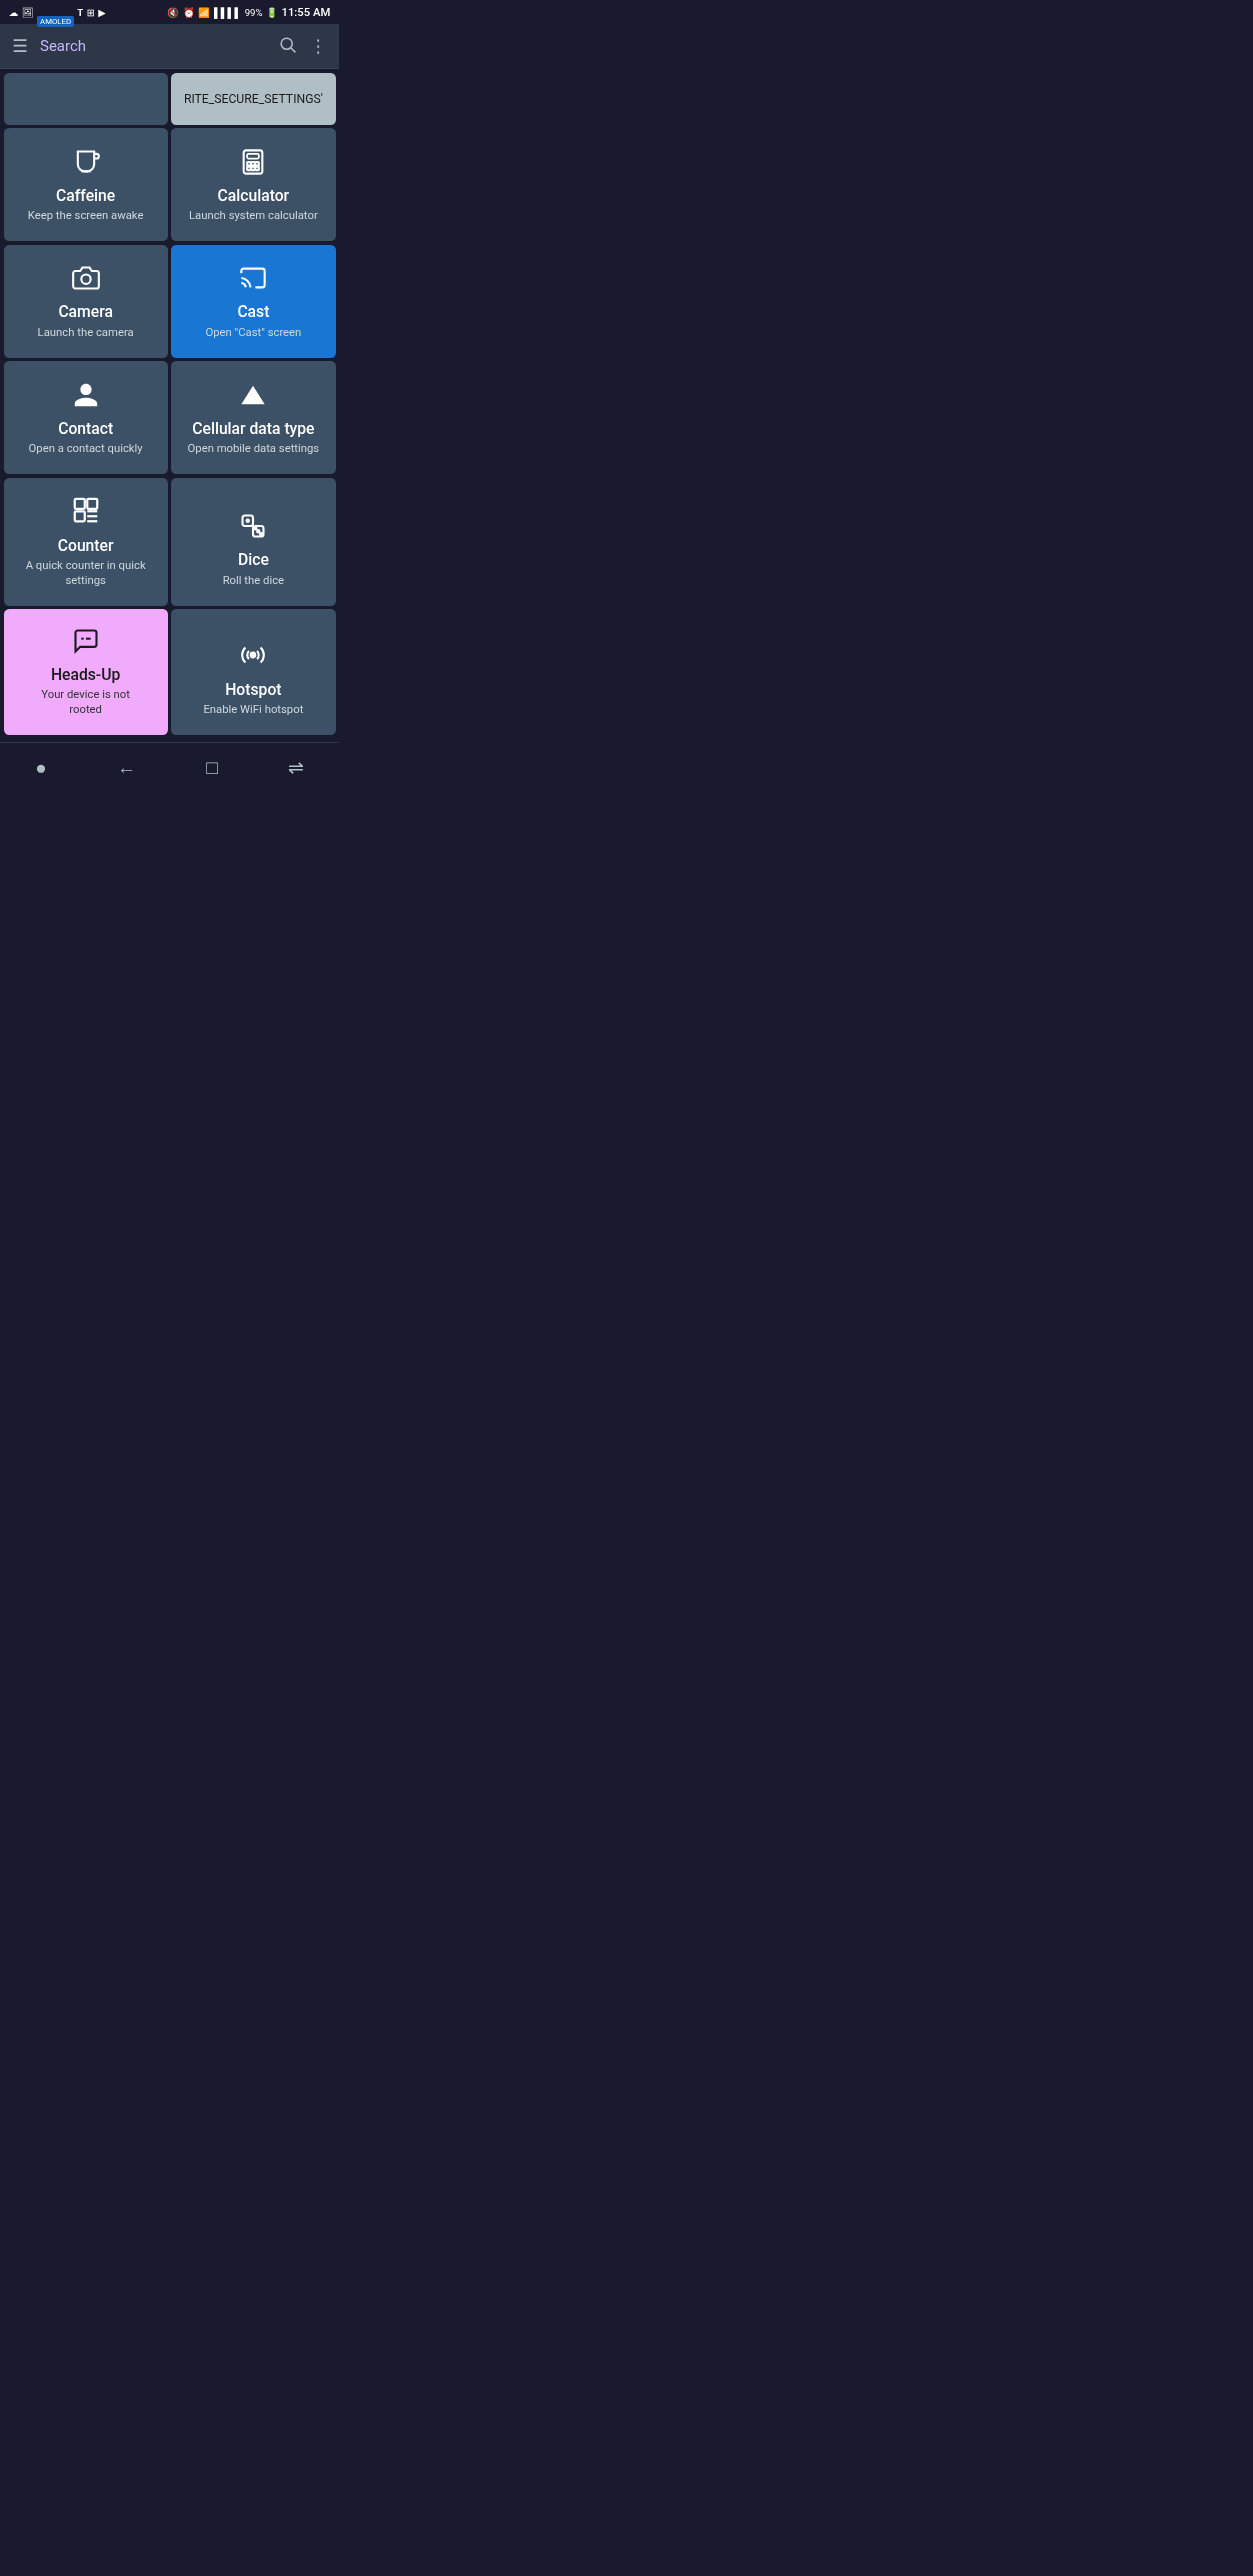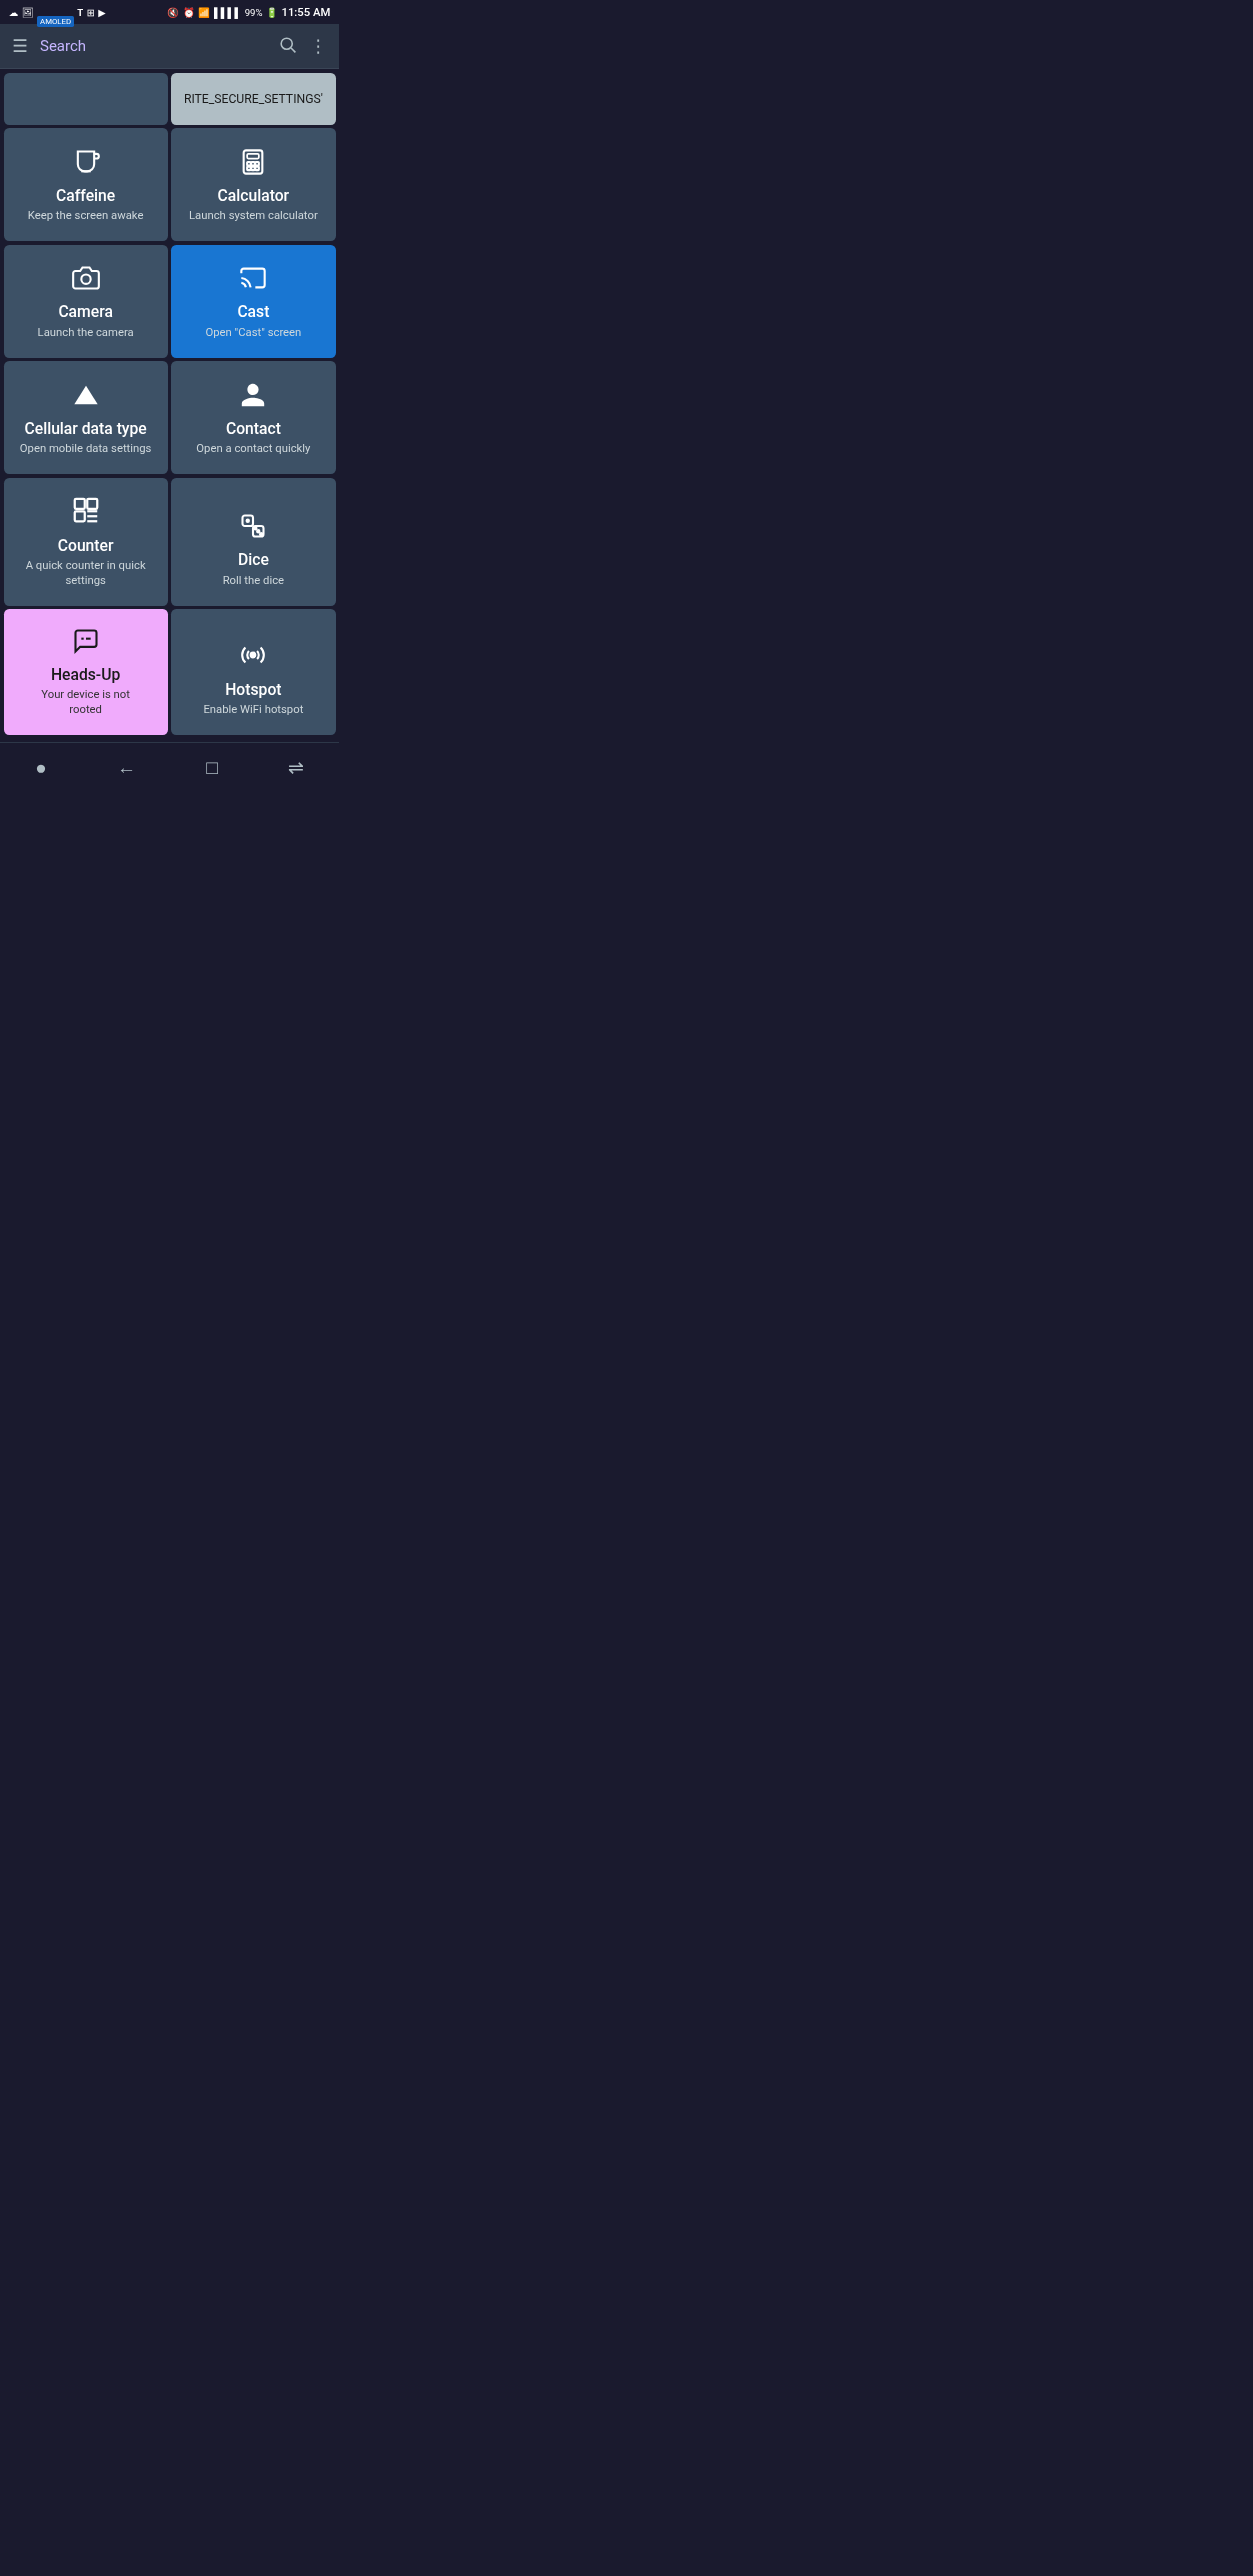--- a/index.html
+++ b/index.html
@@ -243,35 +243,35 @@
         <line x1="2" y1="20" x2="2.01" y2="20"></line>
       </svg>
     </div>
     <span class="tile-title">Cast</span>
     <span class="tile-desc">Open "Cast" screen</span>
   </div>
 
   <div class="tile">
     <div class="tile-icon">
       <svg width="28" height="28" viewBox="0 0 24 24" fill="white">
+        <path d="M12 12c2.7 0 4.8-2.1 4.8-4.8S14.7 2.4 12 2.4 7.2 4.5 7.2 7.2 9.3 12 12 12zm0 2.4c-3.2 0-9.6 1.6-9.6 4.8v2.4h19.2v-2.4c0-3.2-6.4-4.8-9.6-4.8z"></path>
+      </svg>
+    </div>
+    <span class="tile-title">Contact</span>
+    <span class="tile-desc">Open a contact quickly</span>
+  </div>
+
+  <div class="tile">
+    <div class="tile-icon">
+      <svg width="28" height="28" viewBox="0 0 24 24" fill="white">
         <polygon points="2,20 12,4 22,20"></polygon>
       </svg>
     </div>
     <span class="tile-title">Cellular data type</span>
     <span class="tile-desc">Open mobile data settings</span>
-  </div>
-
-  <div class="tile">
-    <div class="tile-icon">
-      <svg width="28" height="28" viewBox="0 0 24 24" fill="white">
-        <path d="M12 12c2.7 0 4.8-2.1 4.8-4.8S14.7 2.4 12 2.4 7.2 4.5 7.2 7.2 9.3 12 12 12zm0 2.4c-3.2 0-9.6 1.6-9.6 4.8v2.4h19.2v-2.4c0-3.2-6.4-4.8-9.6-4.8z"></path>
-      </svg>
-    </div>
-    <span class="tile-title">Contact</span>
-    <span class="tile-desc">Open a contact quickly</span>
   </div>
 
   <div class="tile">
     <div class="tile-icon">
       <svg width="30" height="30" viewBox="0 0 24 24" fill="none" stroke="white" stroke-width="1.8">
         <rect x="3" y="3" width="8" height="8" rx="1"></rect>
         <rect x="13" y="3" width="8" height="8" rx="1"></rect>
         <line x1="13" y1="13" x2="21" y2="13"></line>
         <line x1="13" y1="17" x2="21" y2="17"></line>
         <line x1="13" y1="21" x2="21" y2="21"></line>

